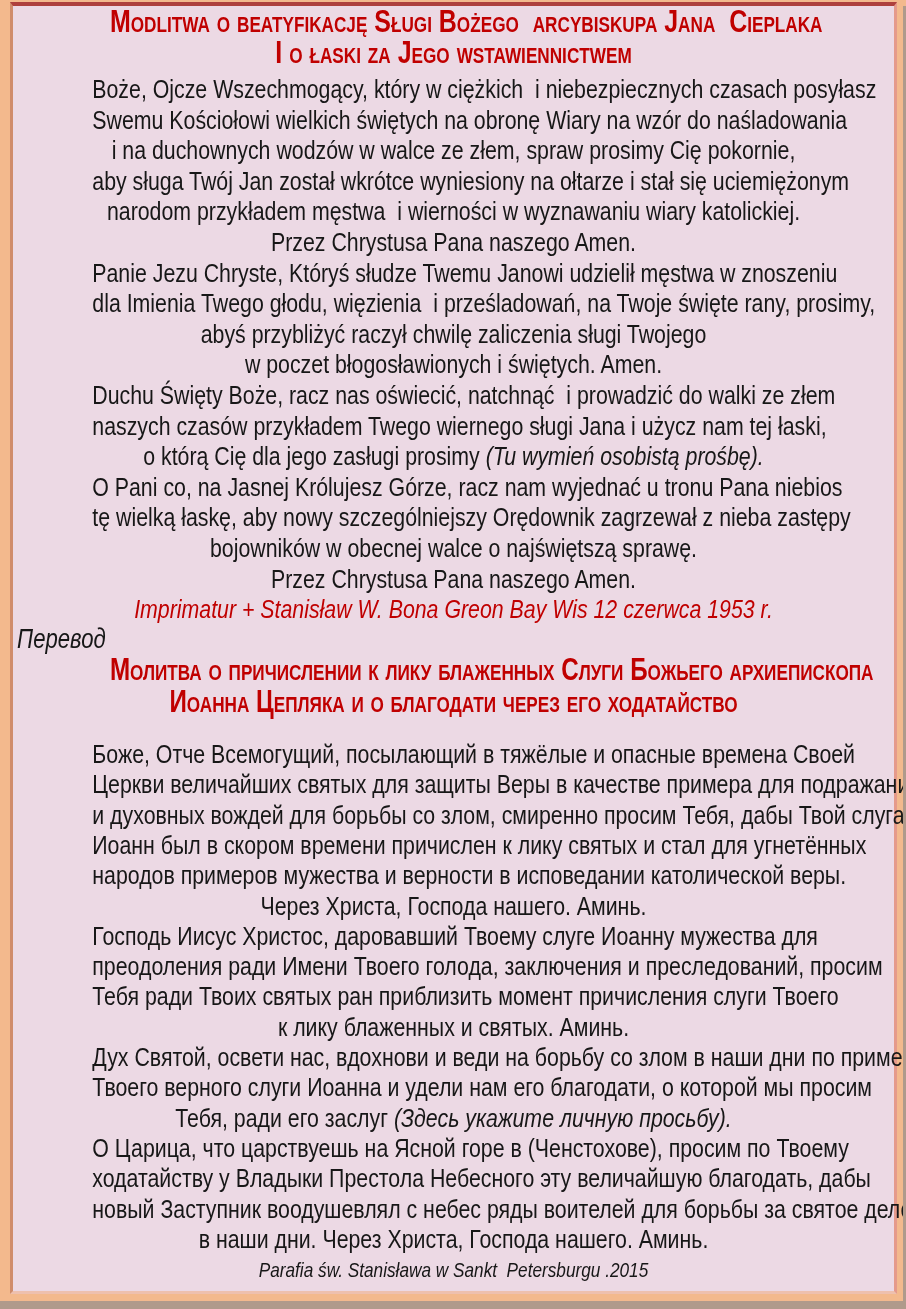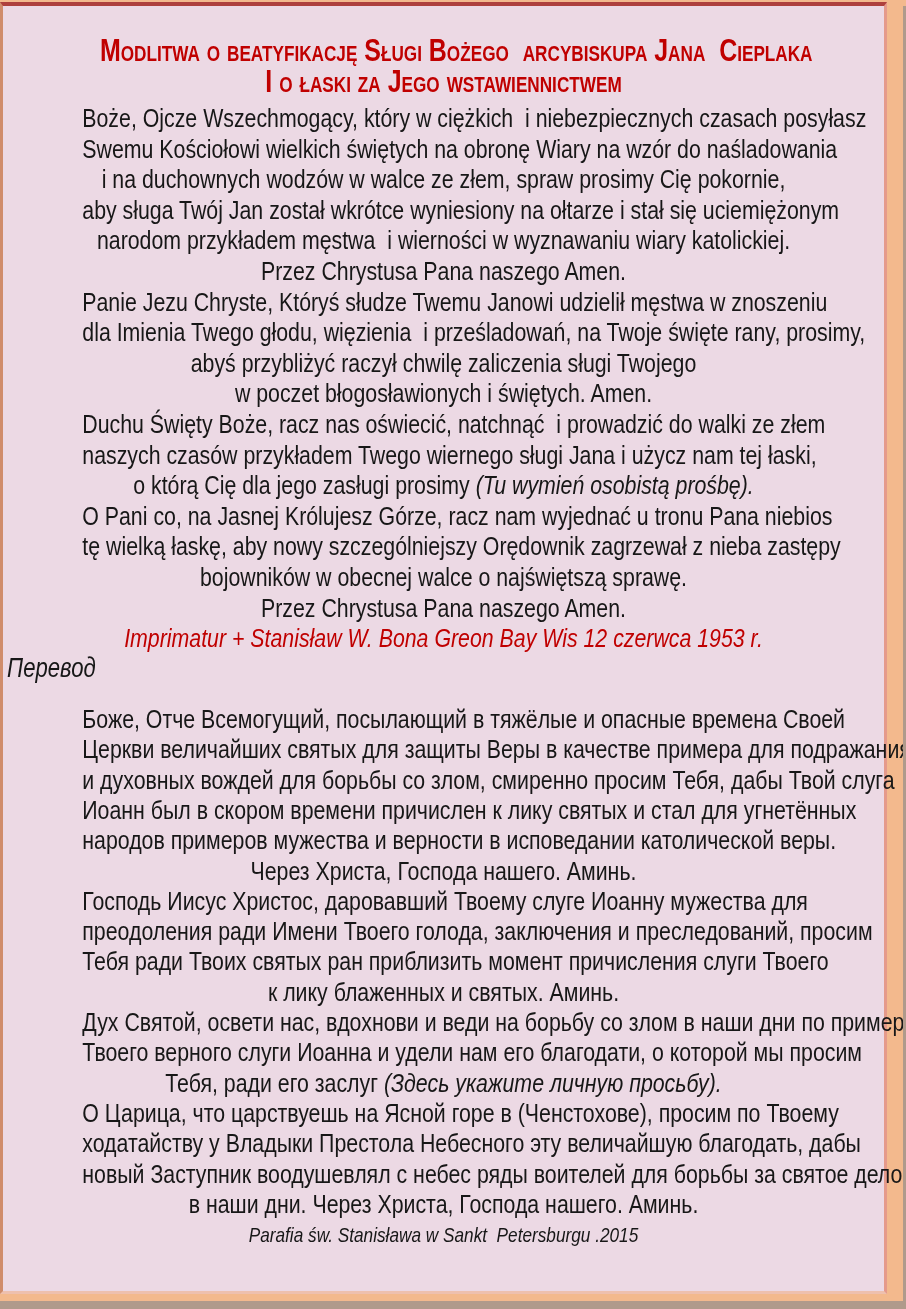--- a/index.html
+++ b/index.html
@@ -6,29 +6,29 @@
   .slide{
     position:relative;
     width:906px;height:1309px;
     background:#f3b98d;
     overflow:hidden;
     font-family:"Liberation Sans","DejaVu Sans",sans-serif;
   }
   .shadow-bottom{position:absolute;left:0;bottom:0;width:906px;height:8px;background:#b09a8b;}
   .shadow-right{position:absolute;right:0;top:6px;width:3px;height:1303px;background:#b09a8b;}
   .sheet{
-    position:absolute;left:0;top:2px;
+    position:absolute;left:10px;top:2px;
     width:887px;height:1292px;
     box-sizing:border-box;
     background:#ecd9e4;
     border-top:4px solid #ae403e;
     border-left:3px solid #d08c6b;
     border-right:3px solid #e59a8b;
     border-bottom:3px solid #eec0ae;
-    padding-top:29px;
+    padding-top:0;
   }
   .line{
     white-space:pre;
     text-align:center;
     transform:scaleX(0.82);
     transform-origin:50% 50%;
     color:#171717;
   }
   .title-line{
     font-variant:small-caps;
@@ -100,20 +100,24 @@
       <div class="line body-line">O Pani co, na Jasnej Królujesz Górze, racz nam wyjednać u tronu Pana niebios</div>
       <div class="line body-line">tę wielką łaskę, aby nowy szczególniejszy Orędownik zagrzewał z nieba zastępy</div>
       <div class="line body-line">bojowników w obecnej walce o najświętszą sprawę.</div>
       <div class="line body-line">Przez Chrystusa Pana naszego Amen.</div>
     </div>
 
     <div class="line imprimatur">Imprimatur + Stanisław W. Bona Greon Bay Wis 12 czerwca 1953 r.</div>
 
     <div class="line translation-label">Перевод</div>
 
+    <div>
+      <div class="line ru-title-line">Молитва о причислении к лику блаженных Слуги Божьего архиепископа</div>
+      <div class="line ru-title-line">Иоанна Цепляка и о благодати через его ходатайство</div>
+    </div>
 
     <div class="ru-body">
       <div class="line ru-body-line">Боже, Отче Всемогущий, посылающий в тяжёлые и опасные времена Своей</div>
       <div class="line ru-body-line">Церкви величайших святых для защиты Веры в качестве примера для подражания</div>
       <div class="line ru-body-line">и духовных вождей для борьбы со злом, смиренно просим Тебя, дабы Твой слуга</div>
       <div class="line ru-body-line">Иоанн был в скором времени причислен к лику святых и стал для угнетённых</div>
       <div class="line ru-body-line">народов примеров мужества и верности в исповедании католической веры.</div>
       <div class="line ru-body-line">Через Христа, Господа нашего. Аминь.</div>
       <div class="line ru-body-line">Господь Иисус Христос, даровавший Твоему слуге Иоанну мужества для</div>
       <div class="line ru-body-line">преодоления ради Имени Твоего голода, заключения и преследований, просим</div>

